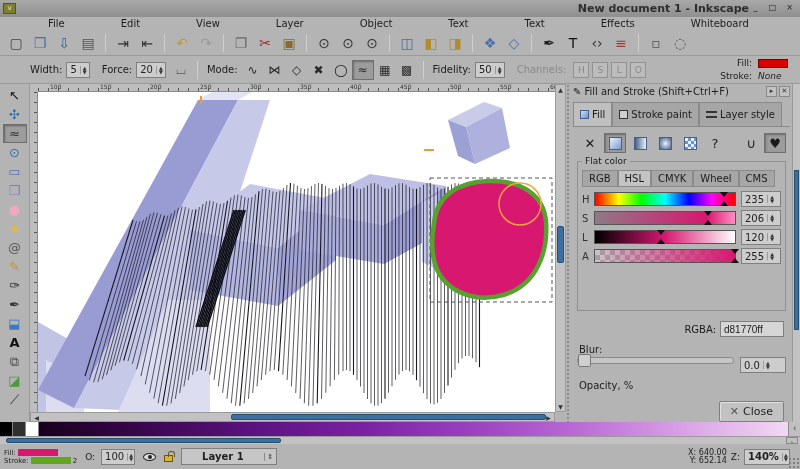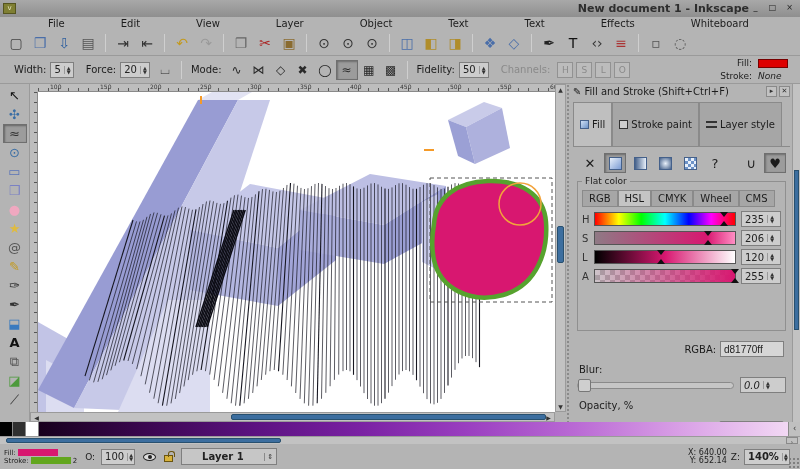--- a/index.html
+++ b/index.html
@@ -17,21 +17,21 @@
   #menubar { left:0; top:17px; width:800px; height:13px; display:flex; align-items:center; gap:14px; padding-left:6px; background:#b4b4b4; }
   #menubar span { font-size:10px; color:#1c1c1c;margin-left:42px; }
 
   
   #cmdbar { left:0; top:30px; width:800px; height:26px; background:#b4b4b4; border-bottom:1px solid #9a9a9a; display:flex; align-items:center; padding-left:4px; }
   .tgroup { display:flex; align-items:center; }
   .tsep { width:1px; height:18px; background:#8f8f8f; border-right:1px solid #cfcfcf; margin:0 5px; }
   .tbtn { width:24px; height:22px; display:flex; align-items:center; justify-content:center; font-size:14px; }
 
   
-  #optbar { left:0; top:56px; width:800px; height:28px; background:#b4b4b4; border-bottom:1px solid #9a9a9a; display:flex; align-items:center; padding-left:10px; font-size:10px; color:#1c1c1c; }
+  #optbar { left:0; top:56px; width:800px; height:28px; background:#b4b4b4; border-bottom:1px solid #9a9a9a; display:flex; align-items:center; padding-left:26px; font-size:10px; color:#1c1c1c; }
   .olabel { margin:0 4px; }
   .spin { display:inline-flex; align-items:center; background:#cdcdcd; border:1px solid #7f7f7f; height:16px; padding-left:3px; }
   .spin .sval { font-size:10px; color:#222; }
   .spin .arr { display:flex; flex-direction:column; margin-left:3px; width:9px; border-left:1px solid #9a9a9a; }
   .spin .arr span { font-size:5px; line-height:4px; text-align:center; color:#333; }
   .modebtn { width:22px; height:20px; display:flex; align-items:center; justify-content:center; font-size:12px; color:#2a2a2a; border:1px solid transparent; }
   .modebtn.sel { background:#9c9c9c; border:1px solid #6f6f6f; box-shadow:inset 1px 1px 2px rgba(0,0,0,.3); }
   .chbtn { width:16px; height:16px; border:1px solid #929292; background:#bcbcbc; color:#8a8a8a; font-size:9px; display:inline-flex; align-items:center; justify-content:center; margin-left:3px; }
   #opt-indicator { margin-left:auto; margin-right:8px; font-size:9px; color:#1c1c1c; line-height:11px; }
   #opt-indicator table td { padding:0 2px; }
@@ -62,21 +62,21 @@
   #dock-scroll { left:792px; top:84px; width:8px; height:338px; background:#c2c2c2; border-left:1px solid #9a9a9a; }
   #dock-scroll .thumb { position:absolute; left:1px; width:5px; top:86px; height:160px; background:#3c6e9f; border:1px solid #28506f; }
 
   
   #grip { left:566px; top:84px; width:5px; height:338px; background:#b4b4b4; background-image:radial-gradient(#8a8a8a 1px, transparent 1px); background-size:4px 4px; }
   #panel { left:571px; top:84px; width:221px; height:338px; background:#b4b4b4; font-size:10px; color:#1c1c1c; overflow:hidden; }
   .phead { display:flex; align-items:center; height:15px; padding:1px 2px; }
   .phead .ptitle { flex:1; font-size:10px; }
   .phbtn { width:11px; height:11px; border:1px solid #8a8a8a; background:#c2c2c2; font-size:7px; line-height:9px; text-align:center; margin-left:2px; color:#333; }
   #fs-tabs { display:flex; margin:3px 2px 0 2px; }
-  .tab { display:flex; align-items:center; gap:3px; padding:16px 6px; font-size:10px; border:1px solid #8a8a8a; border-bottom:none; background:#a6a6a6; }
+  .tab { display:flex; align-items:center; gap:3px; padding:6px 6px; font-size:10px; border:1px solid #8a8a8a; border-bottom:none; background:#a6a6a6; }
   .tab.active { background:#bfbfbf; position:relative; top:0; }
   .tabico { width:9px; height:9px; display:inline-block; }
   .ico-fill { background:linear-gradient(135deg,#cfe0f5,#6d93c8); border:1px solid #44608a; }
   .ico-stroke { background:#cfcfcf; border:1px solid #333; }
   .ico-dash { border-top:2px solid #333; border-bottom:2px dashed #333; height:7px; width:11px; }
   #paint-row { display:flex; align-items:center; gap:3px; padding:6px 4px 4px 6px; border-top:1px solid #8a8a8a; margin:0 2px; background:#b4b4b4; }
   .pbtn { width:22px; height:20px; display:flex; align-items:center; justify-content:center; font-size:13px; border:1px solid transparent; }
   .pbtn.sel { background:#9c9c9c; border:1px solid #6f6f6f; box-shadow:inset 1px 1px 2px rgba(0,0,0,.3); }
   .pbtn .sw { width:13px; height:13px; }
   .sw-flat { background:linear-gradient(135deg,#e8f0fa,#7b9cd4); border:1px solid #44608a; }
@@ -93,21 +93,21 @@
   .slbl { width:12px; font-size:10px; color:#333; }
   .sbar { position:relative; flex:1; height:14px; border:1px solid #555; }
   .sbar.checker { background-image:conic-gradient(#a9a0a5 25%,#cdc4c9 0 50%,#a9a0a5 0 75%,#cdc4c9 0); background-size:10px 10px; }
   .sbar .ol { position:absolute; inset:0; }
   .smark { position:absolute; top:-1px; width:0; height:0; border-left:4px solid transparent; border-right:4px solid transparent; border-top:5px solid #111; transform:translateX(-4px); }
   .smark2 { position:absolute; bottom:-1px; width:0; height:0; border-left:4px solid transparent; border-right:4px solid transparent; border-bottom:5px solid #111; transform:translateX(-4px); }
   .srow .spin { width:40px; margin-left:5px; }
   #rgba-row { display:flex; justify-content:flex-end; align-items:center; gap:4px; margin:10px 8px 0 0; }
   #rgba-entry { width:64px; height:16px; background:#d6d6d6; border:1px solid #7f7f7f; font-size:10px; padding:1px 3px; color:#222; }
   .plabel { margin:7px 0 2px 8px; font-size:10px; }
-  .sliderrow { display:flex; align-items:center; margin:0 6px;font-style:italic; }
+  .sliderrow { display:flex; margin:0 6px; }
   .trough { position:relative; flex:1; height:7px; background:#c6c6c6; border:1px solid #8a8a8a; border-radius:4px; }
   .trough.full { background:#4a7ab5; border-color:#33567f; }
   .sthumb { position:absolute; top:-4px; width:13px; height:13px; background:#cfcfcf; border:1px solid #777; border-radius:2px; }
   .sliderrow .spin { width:46px; margin-left:6px; }
   #close-row { display:flex; justify-content:flex-end; margin:10px 8px 0 0; }
   #close-btn { display:flex; align-items:center; gap:4px; padding:3px 10px; background:#c2c2c2; border:1px solid #7f7f7f; border-radius:2px; font-size:11px; color:#222; box-shadow:1px 1px 0 #e0e0e0 inset; }
 
   
   #palette-row { left:0; top:422px; width:800px; height:14px; background:#b4b4b4; display:flex; }
   .pswatch { width:13px; height:14px; border-right:1px solid #888; }

